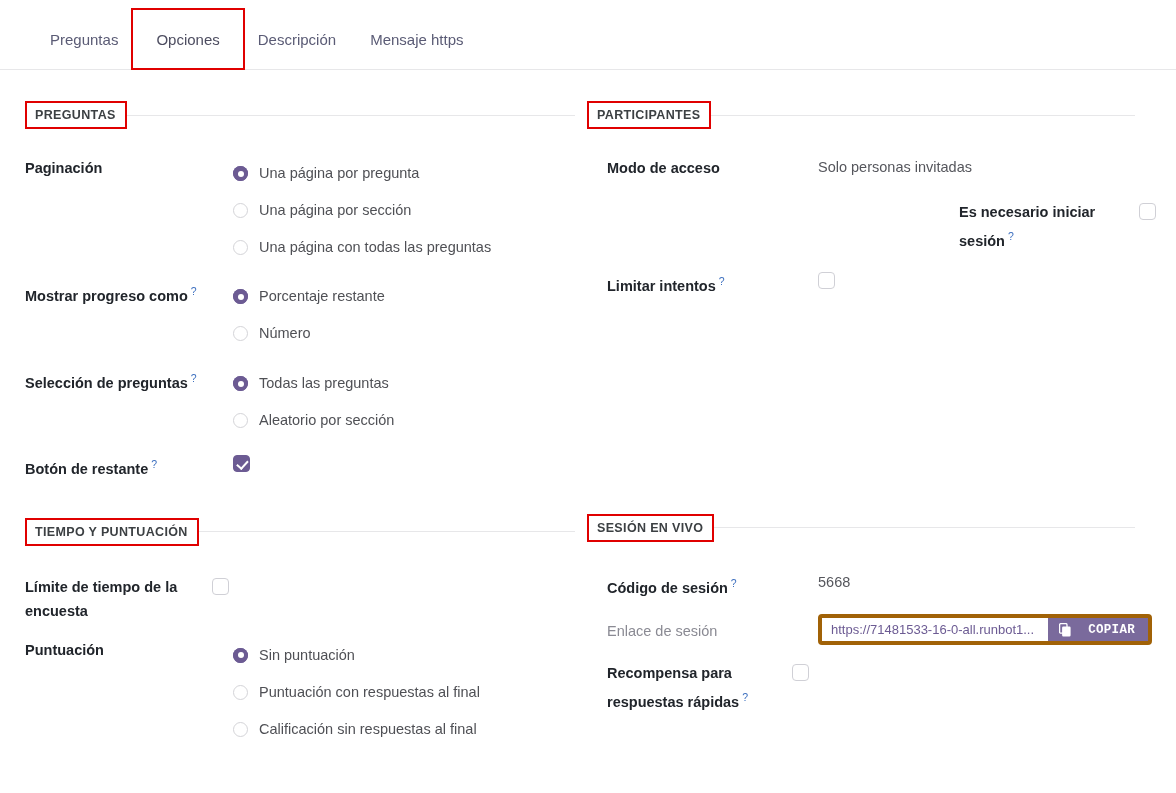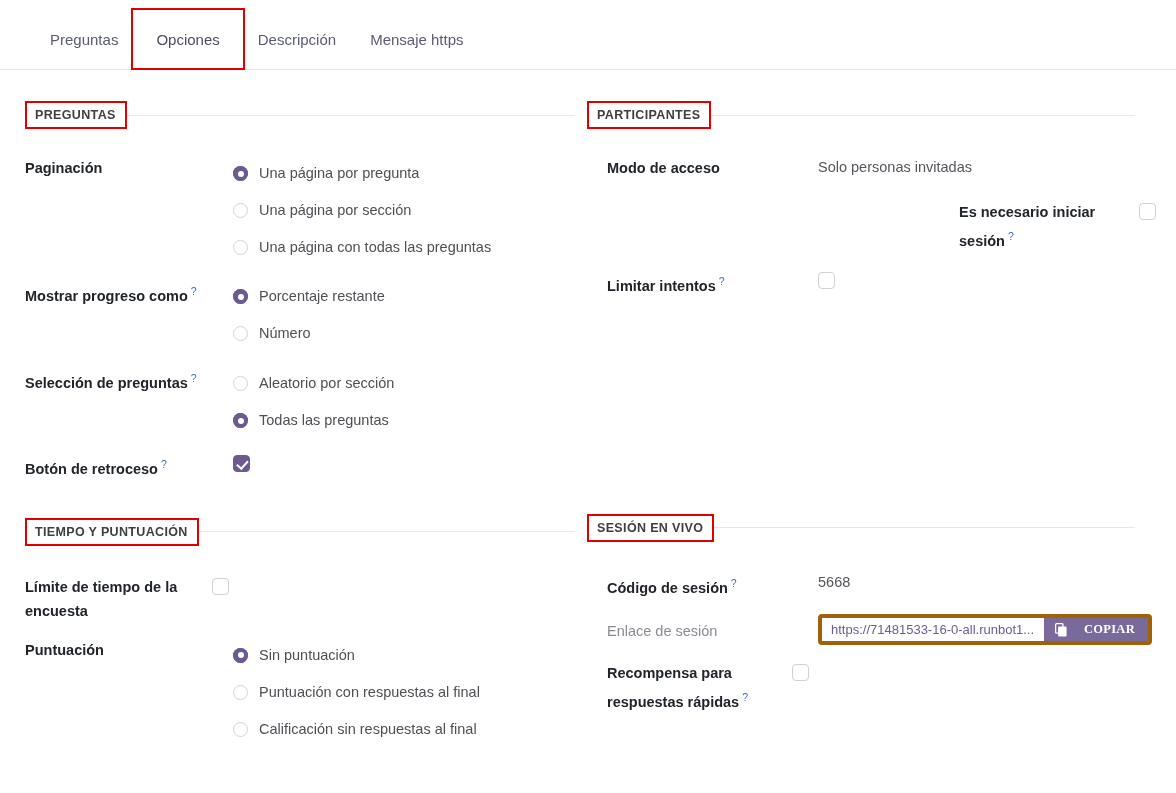--- a/index.html
+++ b/index.html
@@ -203,21 +203,21 @@
     align-items: center;
     gap: 16px;
     background: #7a6a9c;
     color: #ffffff;
     border: none;
     padding: 0 13px 0 11px;
     font-size: 12.5px;
     font-weight: bold;
     letter-spacing: 0.3px;
     cursor: pointer;
-    font-family: Liberation Serif, serif;
+    font-family: Liberation Mono, monospace;
     white-space: nowrap;
   }
   .copy-btn svg { display: block; }
 </style>
 </head>
 <body>
 
 <div class="tabbar">
   <div class="tab first">
     <span>Preguntas</span>
@@ -279,33 +279,33 @@
           </div>
         </div>
       </div>
 
       <div class="field" style="margin-bottom:12px;">
         <div class="field-label lbl-l">
           <span>Selección de preguntas</span><span class="help">?</span>
         </div>
         <div class="field-control">
           <div class="radio-row">
-            <span class="radio"></span>
-            <span class="radio-label">Aleatorio por sección</span>
-          </div>
-          <div class="radio-row">
             <span class="radio on"></span>
             <span class="radio-label">Todas las preguntas</span>
           </div>
+          <div class="radio-row">
+            <span class="radio"></span>
+            <span class="radio-label">Aleatorio por sección</span>
+          </div>
         </div>
       </div>
 
       <div class="field" style="margin-bottom:0;">
         <div class="field-label lbl-l">
-          <span>Botón de retroceso</span><span class="help">?</span>
+          <span>Botón de restante</span><span class="help">?</span>
         </div>
         <div class="field-control" style="padding-top:4px;">
           <span class="checkbox on"></span>
         </div>
       </div>
 
       <div class="section-head" style="margin-top:37px; margin-bottom:28px;">
         <span class="section-title">TIEMPO Y PUNTUACIÓN</span>
         <span class="section-rule"></span>
       </div>

